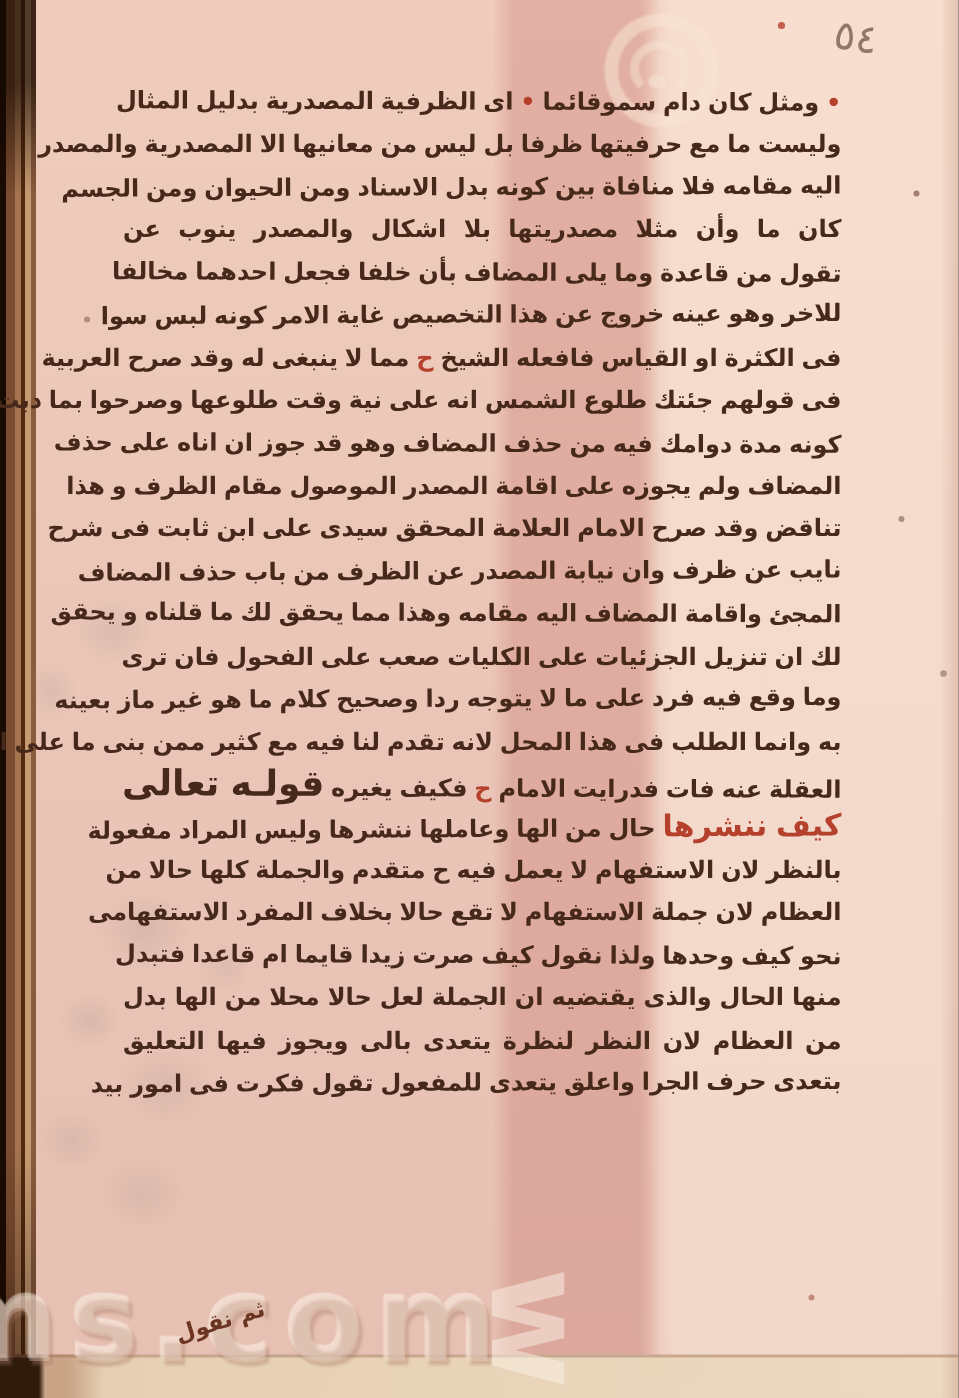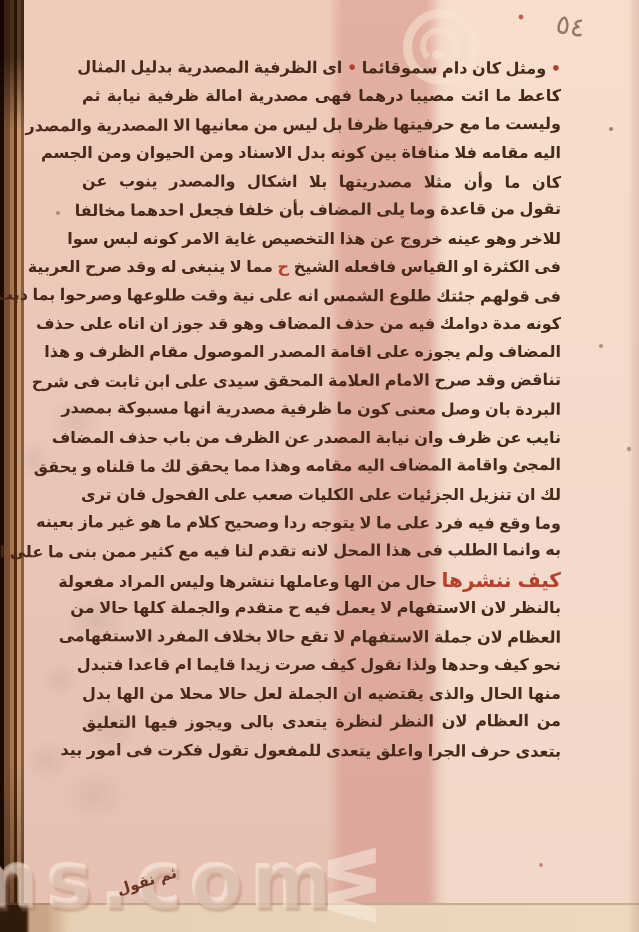--- a/index.html
+++ b/index.html
@@ -132,37 +132,36 @@
     <div class="dot"></div>
   </div>
 
   <div class="wm-mscom">ms.com</div>
   <div class="wm-w">w</div>
 
   <div class="folio">٥٤</div>
 
   <div class="textblock">
       <div class="line"><span class="red">•</span><span> ومثل كان دام سموقائما </span><span class="red">•</span><span> اى الظرفية المصدرية بدليل المثال</span></div>
-      <div class="line"><span>كاعط ما ائت مصيبا درهما فهى مصدرية امالة ظرفية نيابة ثم</span></div>
       <div class="line"><span>وليست ما مع حرفيتها ظرفا بل ليس من معانيها الا المصدرية والمصدر</span></div>
       <div class="line"><span>اليه مقامه فلا منافاة بين كونه بدل الاسناد ومن الحيوان ومن الجسم</span></div>
       <div class="line"><span>كان ما وأن مثلا مصدريتها بلا اشكال والمصدر ينوب عن</span></div>
       <div class="line"><span>تقول من قاعدة وما يلى المضاف بأن خلفا فجعل احدهما مخالفا</span></div>
       <div class="line"><span>للاخر وهو عينه خروج عن هذا التخصيص غاية الامر كونه لبس سوا</span></div>
       <div class="line"><span>فى الكثرة او القياس فافعله الشيخ </span><span class="red">ح</span><span> مما لا ينبغى له وقد صرح العربية</span></div>
       <div class="line"><span>فى قولهم جئتك طلوع الشمس انه على نية وقت طلوعها وصرحوا بما دبت</span></div>
       <div class="line"><span>كونه مدة دوامك فيه من حذف المضاف وهو قد جوز ان اناه على حذف</span></div>
       <div class="line"><span>المضاف ولم يجوزه على اقامة المصدر الموصول مقام الظرف و هذا</span></div>
       <div class="line"><span>تناقض وقد صرح الامام العلامة المحقق سيدى على ابن ثابت فى شرح</span></div>
-      <div class="line"><span>البردة بان وصل معنى كون ما ظرفية مصدرية انها مسبوكة بمصدر</span></div>
       <div class="line"><span>نايب عن ظرف وان نيابة المصدر عن الظرف من باب حذف المضاف</span></div>
       <div class="line"><span>المجئ واقامة المضاف اليه مقامه وهذا مما يحقق لك ما قلناه و يحقق</span></div>
       <div class="line"><span>لك ان تنزيل الجزئيات على الكليات صعب على الفحول فان ترى</span></div>
       <div class="line"><span>وما وقع فيه فرد على ما لا يتوجه ردا وصحيح كلام ما هو غير ماز بعينه</span></div>
       <div class="line"><span>به وانما الطلب فى هذا المحل لانه تقدم لنا فيه مع كثير ممن بنى ما على العربية</span></div>
+      <div class="line"><span>العقلة عنه فات فدرايت الامام </span><span class="red">ح</span><span> فكيف يغيره </span><span class="large">قولـه تعالى</span></div>
       <div class="line"><span class="redlarge">كيف ننشرها</span><span> حال من الها وعاملها ننشرها وليس المراد مفعولة</span></div>
       <div class="line"><span>بالنظر لان الاستفهام لا يعمل فيه ح متقدم والجملة كلها حالا من</span></div>
       <div class="line"><span>العظام لان جملة الاستفهام لا تقع حالا بخلاف المفرد الاستفهامى</span></div>
       <div class="line"><span>نحو كيف وحدها ولذا نقول كيف صرت زيدا قايما ام قاعدا فتبدل</span></div>
       <div class="line"><span>منها الحال والذى يقتضيه ان الجملة لعل حالا محلا من الها بدل</span></div>
       <div class="line"><span>من العظام لان النظر لنظرة يتعدى بالى ويجوز فيها التعليق</span></div>
       <div class="line"><span>بتعدى حرف الجرا واعلق يتعدى للمفعول تقول فكرت فى امور بيد</span></div>
     </div>
 
   <div class="catchword">ثم نقول</div>

